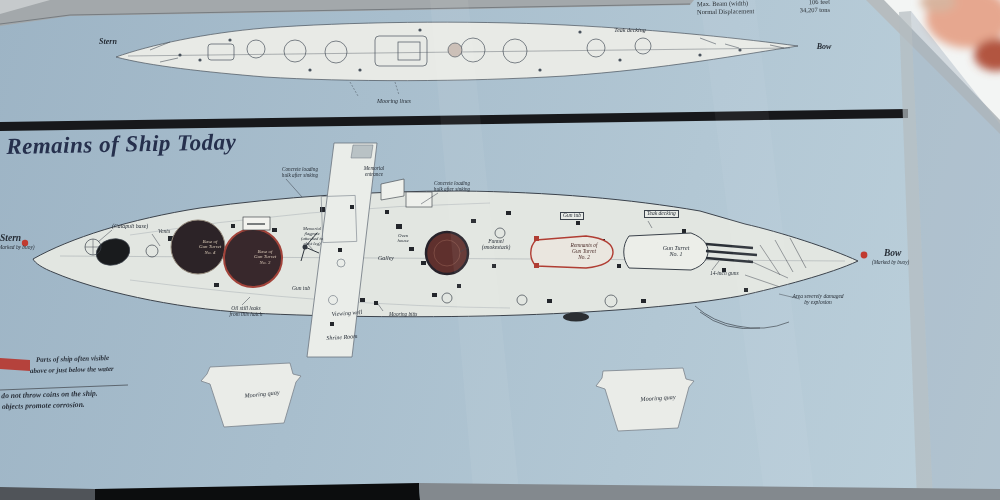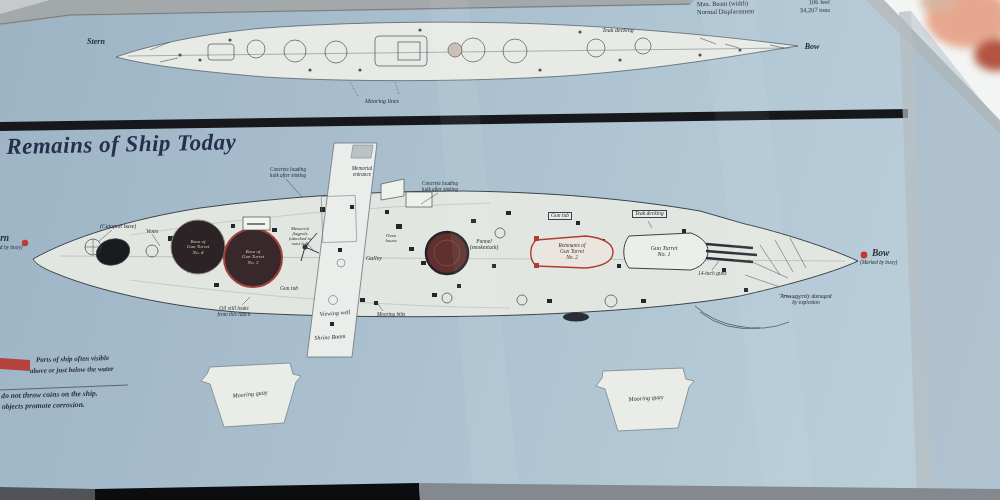--- a/index.html
+++ b/index.html
@@ -187,21 +187,21 @@
     </div>
   </div>
 
   <div class="heading">Remains of Ship Today</div>
 
   <div class="legend-text legend-l1">Parts of ship often visible</div>
   <div class="legend-text legend-l2">above or just below the water</div>
   <div class="legend-text legend-n1">e do not throw coins on the ship.</div>
   <div class="legend-text legend-n2">m objects promote corrosion.</div>
 
-  <div style="position:absolute;left:0;top:0;width:952px;height:500px;">
+  <div style="position:absolute;left:12px;top:0;width:952px;height:500px;">
       <span class="lbl" style="left: 96px; top: 38px; font-size: 8px; font-weight: bold; transform: translateX(-50%);">Stern</span>
       <span class="lbl" style="left: 812px; top: 43px; font-size: 8px; font-weight: bold; transform: translateX(-50%);">Bow</span>
       <span class="lbl" style="left: 382px; top: 98px; font-size: 6px; transform: translateX(-50%);">Mooring lines</span>
       <span class="lbl" style="left: 618px; top: 27px; font-size: 6px; transform: translateX(-50%);">Teak decking</span>
       <span class="lbl" style="left: -12px; top: 233px; font-size: 9.5px; font-weight: bold;">Stern</span>
       <span class="lbl" style="left: -16px; top: 245px; font-size: 5.4px;">(Marked by buoy)</span>
       <span class="lbl" style="left: 100px; top: 223px; font-size: 5.8px;">(Catapult base)</span>
       <span class="lbl" style="left: 146px; top: 228px; font-size: 5.8px;">Vents</span>
       <span class="lbl" style="left: 198px; top: 239px; font-size: 5px; color: rgb(216, 201, 182); transform: translateX(-50%);">Base of
 Gun Turret

